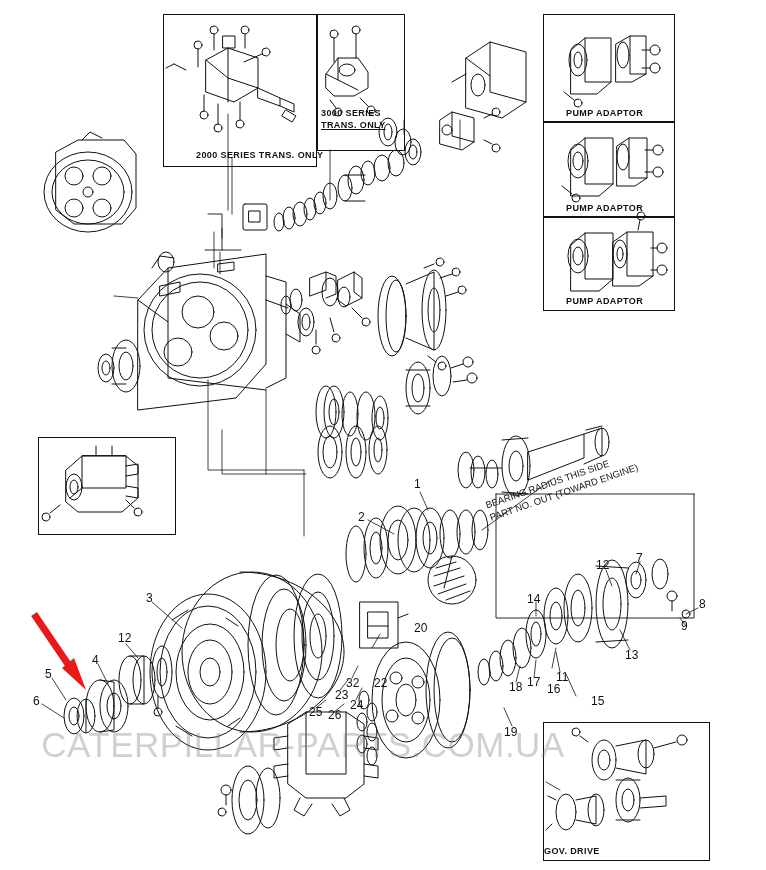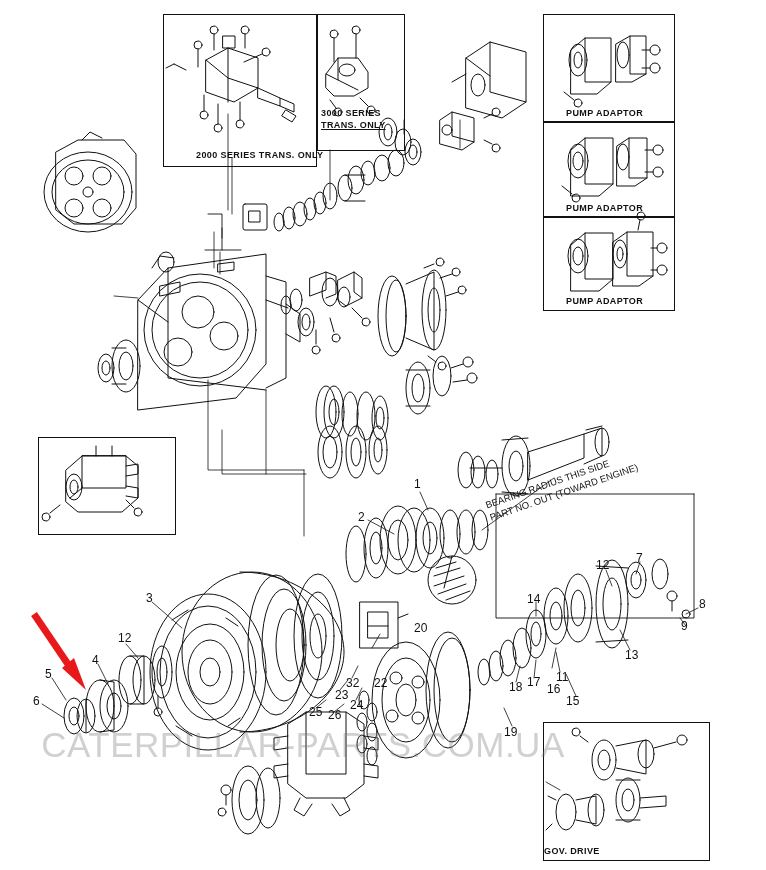--- a/index.html
+++ b/index.html
@@ -515,21 +515,21 @@
   <div class="num" style="left:45px;top:667px;">5</div>
   <div class="num" style="left:33px;top:694px;">6</div>
   <div class="num" style="left:636px;top:551px;">7</div>
   <div class="num" style="left:699px;top:597px;">8</div>
   <div class="num" style="left:681px;top:619px;">9</div>
   <div class="num" style="left:118px;top:631px;">12</div>
   <div class="num" style="left:556px;top:670px;">11</div>
   <div class="num" style="left:596px;top:558px;">12</div>
   <div class="num" style="left:625px;top:648px;">13</div>
   <div class="num" style="left:527px;top:592px;">14</div>
-  <div class="num" style="left:566px;top:694px;text-align:right;">15</div>
+  <div class="num" style="left:591px;top:694px;text-align:right;">15</div>
   <div class="num" style="left:547px;top:662px;margin-top:20px;">16</div>
   <div class="num" style="left:527px;top:675px;">17</div>
   <div class="num" style="left:509px;top:680px;">18</div>
   <div class="num" style="left:504px;top:725px;">19</div>
   <div class="num" style="left:373px;top:621px;margin-left:41px;">20</div>
   <div class="num" style="left:346px;top:676px;">32</div>
   <div class="num" style="left:358px;top:676px;margin-left:16px;">22</div>
   <div class="num" style="left:335px;top:688px;">23</div>
   <div class="num" style="left:350px;top:698px;">24</div>
   <div class="num" style="left:309px;top:705px;">25</div>

